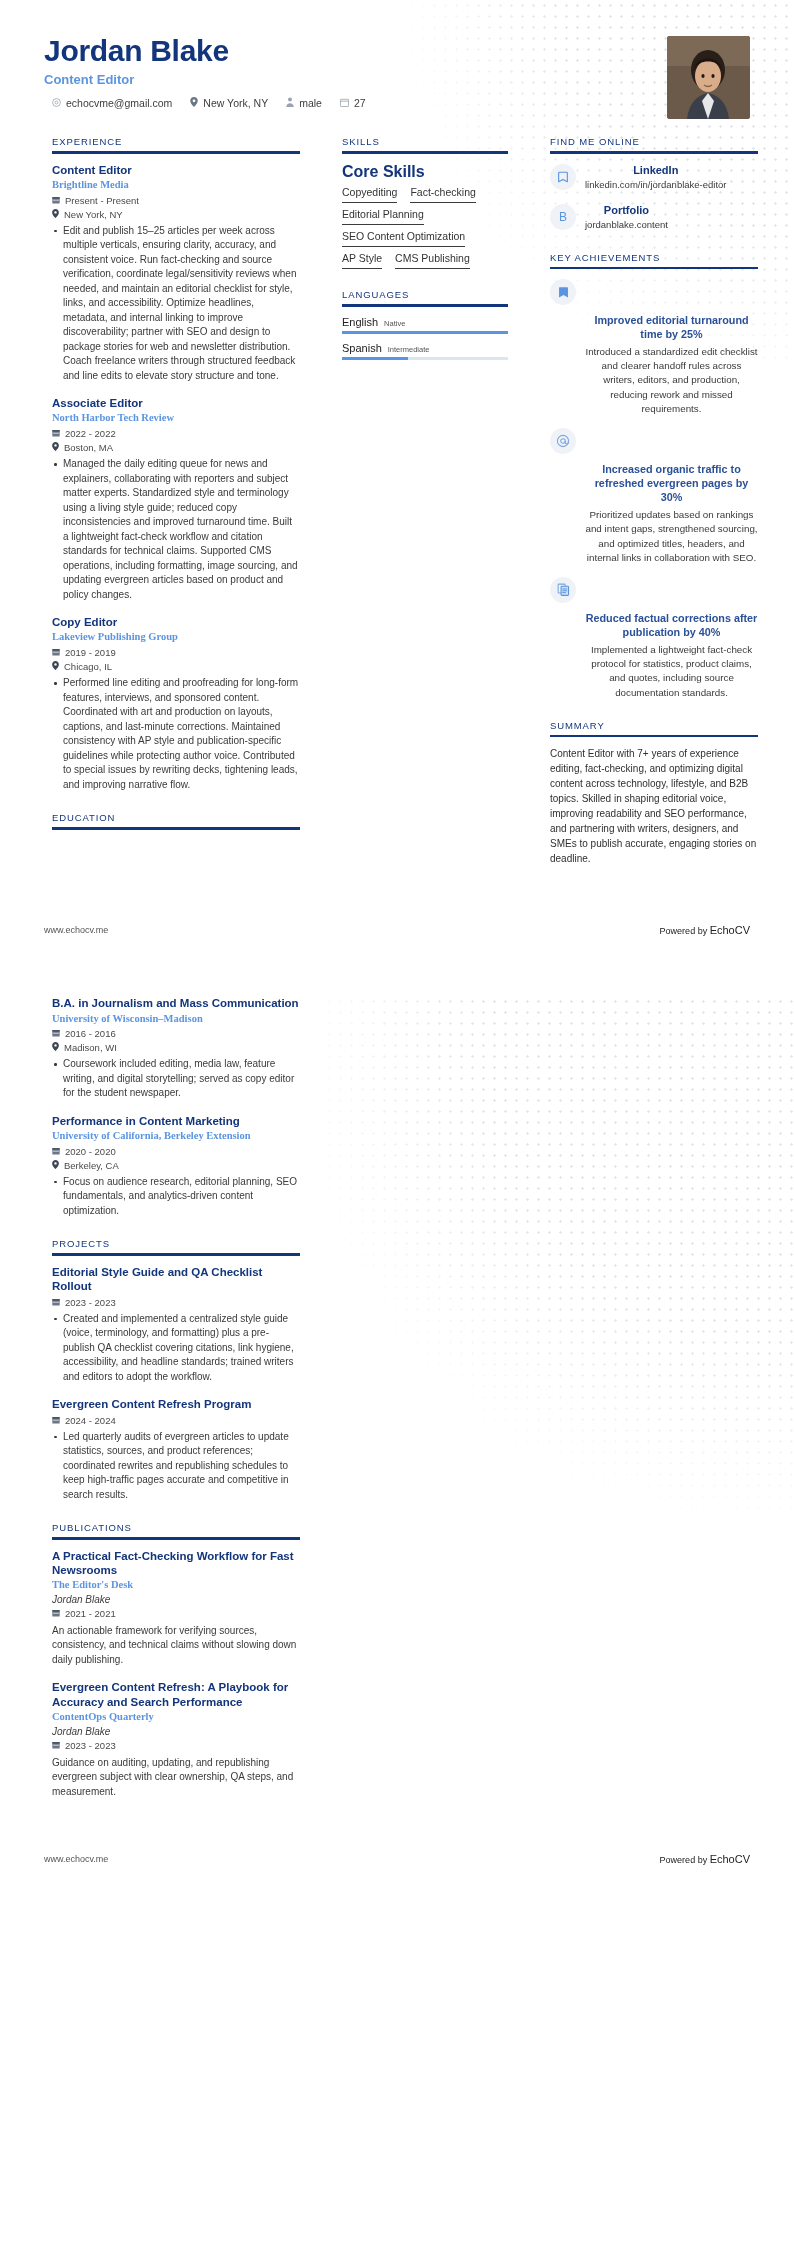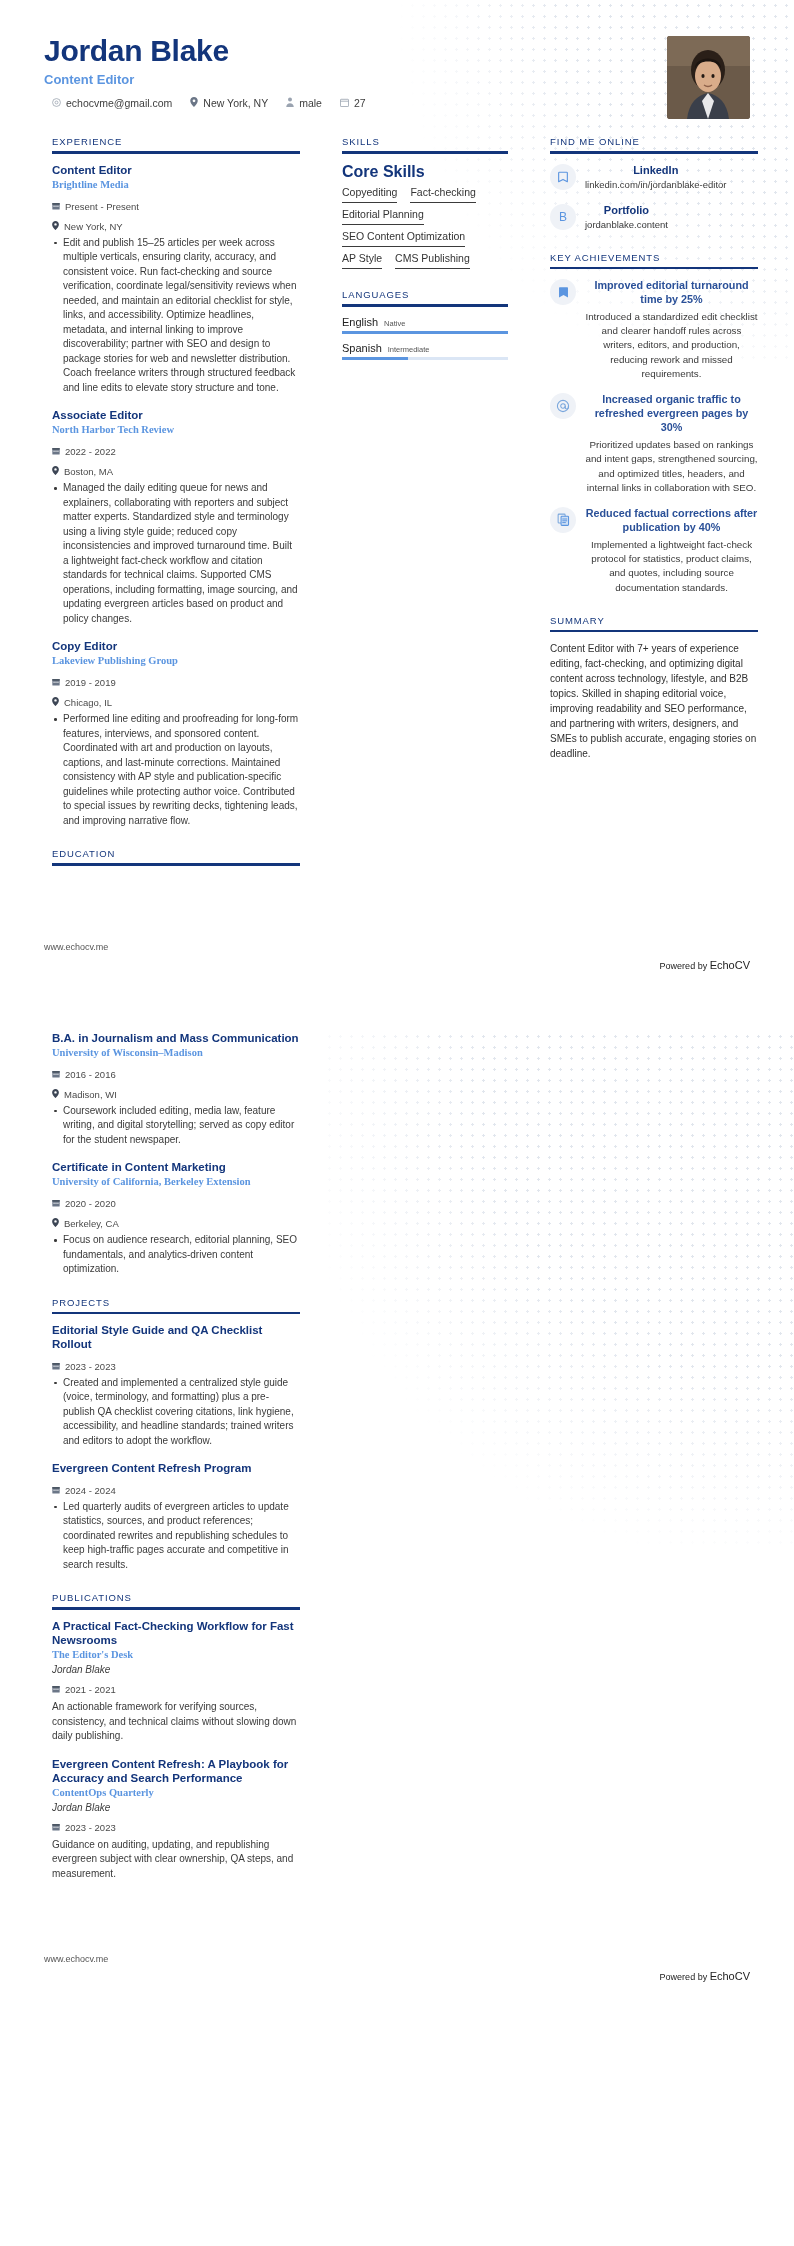--- a/index.html
+++ b/index.html
@@ -125,21 +125,21 @@
     font-style: italic;
     color: #3d3d3d;
     margin-top: 2px;
   }
   .meta {
     display: flex;
     align-items: center;
     gap: 5px;
     font-size: 9.5px;
     color: #4a4a4a;
-    margin-top: 9px;
+    margin-top: 3px;
   }
   .meta svg { flex: none; }
   ul.bullets { list-style: none; margin-top: 4px; }
   ul.bullets li {
     position: relative;
     padding-left: 11px;
     font-size: 10px;
     line-height: 1.45;
     color: #3a3a3a;
     margin-bottom: 3px;
@@ -225,20 +225,21 @@
     color: #3a3a3a;
     line-height: 1.35;
     margin-top: 2px;
     word-break: break-word;
   }
   .ach-title {
     font-size: 10.8px;
     font-weight: bold;
     color: #2a5098;
     line-height: 1.3;
+    margin-top: 35px;
   }
   .ach-desc {
     font-size: 9.8px;
     color: #3a3a3a;
     line-height: 1.45;
     margin-top: 4px;
   }
   .summary-text {
     font-size: 10px;
     line-height: 1.5;
@@ -247,21 +248,21 @@
 
   
   .footer {
     display: flex;
     justify-content: space-between;
     align-items: center;
     padding: 0 44px;
     font-size: 9px;
     color: #555555;
   }
-  .footer .brand { font-size: 9px; color: #222222; margin-top: 35px; }
+  .footer .brand { font-size: 9px; color: #222222; }
   .footer .brand b { font-size: 11px; font-weight: normal; }
 </style>
 </head>
 <body>
 
 <div class="page">
   <div class="dots dots-top"></div>
   <div class="page-inner">
 
     <div class="header">
@@ -563,21 +564,21 @@
                   <span><svg width="7" height="9" viewBox="0 0 12 16">
                       <path d="M6 0C2.7 0 0 2.7 0 6c0 4.5 6 10 6 10s6-5.5 6-10c0-3.3-2.7-6-6-6zm0 8.2A2.2 2.2 0 1 1 6 3.8a2.2 2.2 0 0 1 0 4.4z" fill="#3d4655"></path>
                     </svg></span>
                   <span>Madison, WI</span>
                 </div>
                 <ul class="bullets">
                   <li>Coursework included editing, media law, feature writing, and digital storytelling; served as copy editor for the student newspaper.</li>
                 </ul>
               </div>
               <div class="entry">
-                <div class="entry-title">Certificate in Content Marketing</div>
+                <div class="entry-title">Performance in Content Marketing</div>
                 <div class="entry-sub">University of California, Berkeley Extension</div>
                 <div class="meta">
                   <span><svg width="8" height="8" viewBox="0 0 14 14">
                       <rect x="0.6" y="1.8" width="12.8" height="11.4" rx="1" fill="#6b7687"></rect>
                       <rect x="0.6" y="1.8" width="12.8" height="3" fill="#4b5563"></rect>
                       <rect x="2.6" y="6.4" width="2" height="2" fill="#fff"></rect>
                       <rect x="6" y="6.4" width="2" height="2" fill="#fff"></rect>
                       <rect x="9.4" y="6.4" width="2" height="2" fill="#fff"></rect>
                     </svg></span>
                   <span>2020 - 2020</span>

